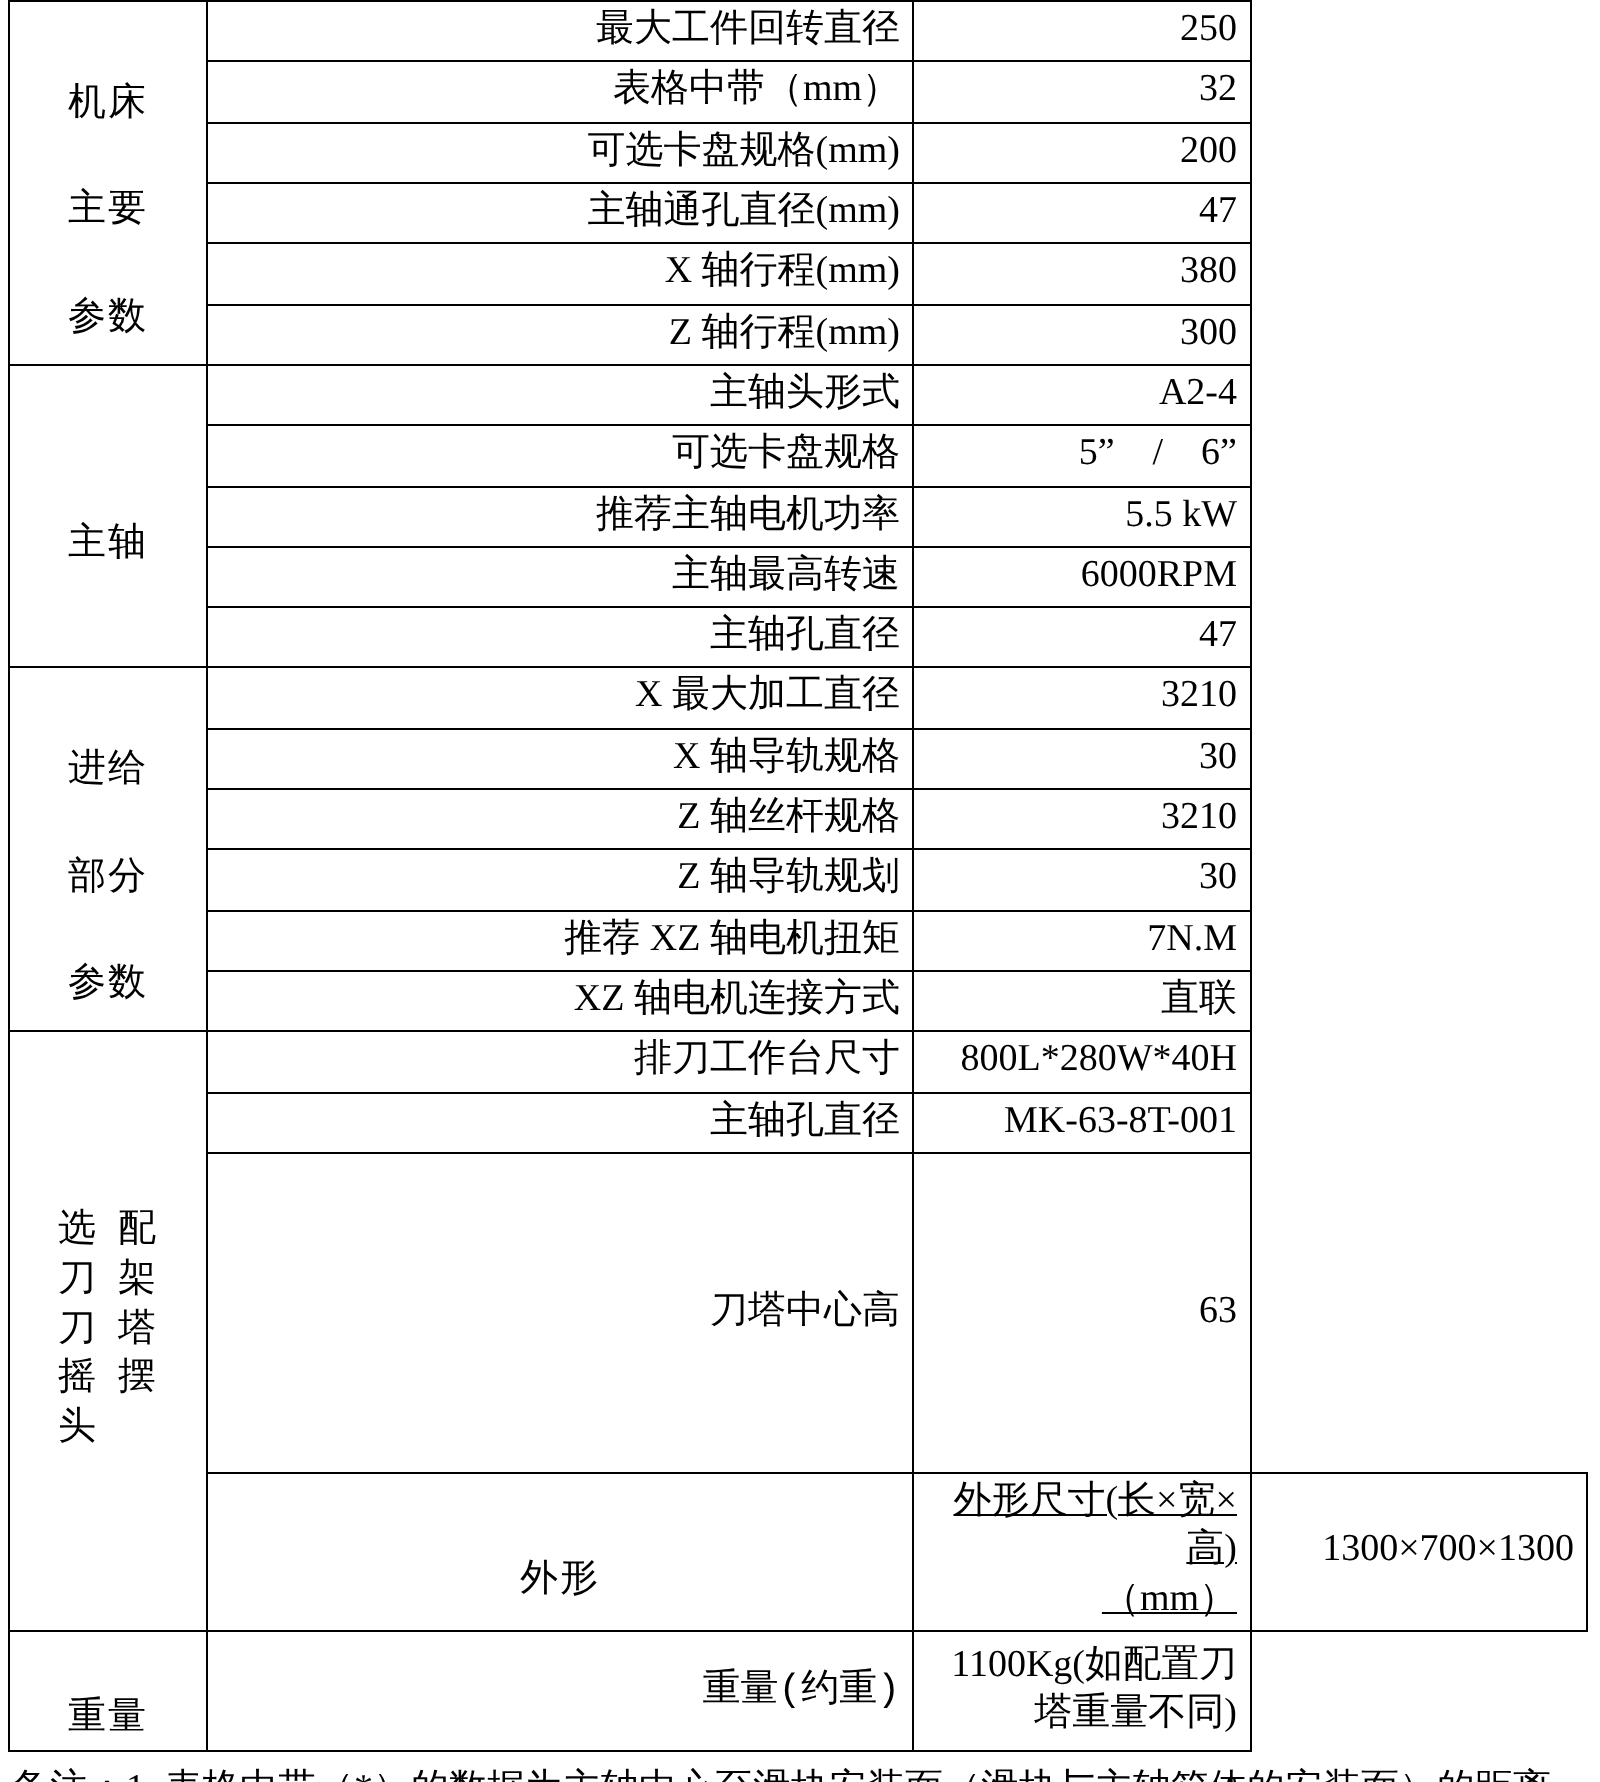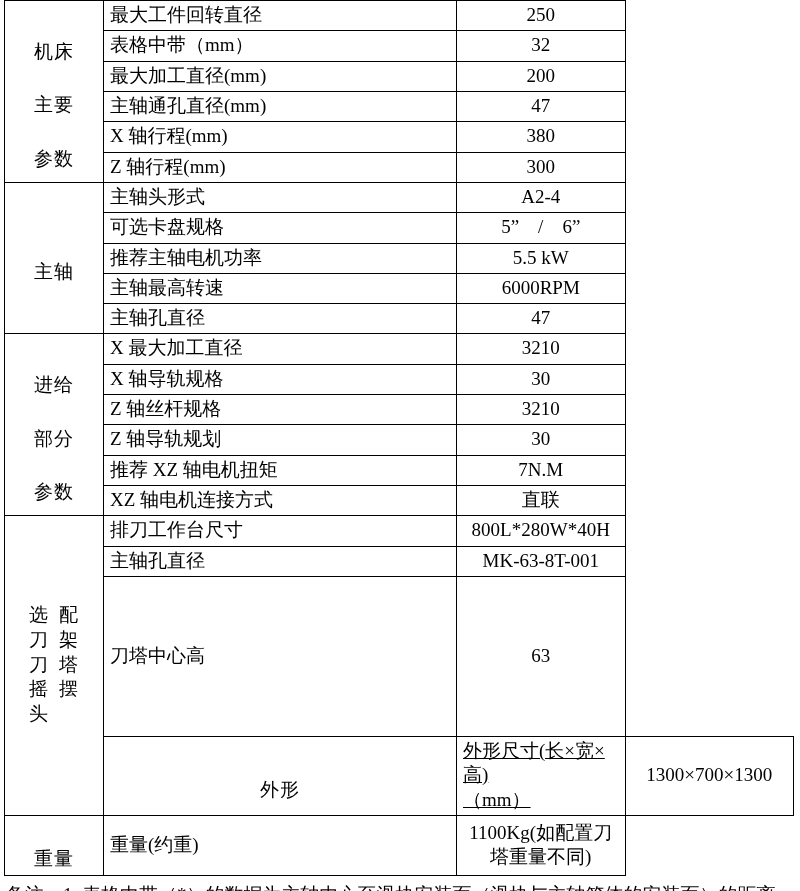--- a/index.html
+++ b/index.html
@@ -32,24 +32,24 @@
     vertical-align: middle;
     font-family: "Liberation Serif", "DejaVu Serif", serif;
   }
   td.group {
     width: 86px;
     text-align: center;
     letter-spacing: 1px;
   }
   td.name {
     width: 340px;
-    text-align: left;
+    text-align: right;
   }
   td.value {
-    text-align: center;
+    text-align: right;
   }
   .group-stack {
     display: block;
     line-height: 1.34;
     margin-top: 28px;
   }
   .group-vert {
     display: block;
     line-height: 1.3;
   }
@@ -86,21 +86,21 @@
           <span class="group-stack">参数</span>
         </td>
         <td class="name">最大工件回转直径</td>
         <td class="value">250</td>
       </tr>
       <tr>
         <td class="name">表格中带（mm）</td>
         <td class="value">32</td>
       </tr>
       <tr>
-        <td class="name">最大加工直径(mm)</td>
+        <td class="name">可选卡盘规格(mm)</td>
         <td class="value">200</td>
       </tr>
       <tr>
         <td class="name">主轴通孔直径(mm)</td>
         <td class="value">47</td>
       </tr>
       <tr>
         <td class="name">X 轴行程(mm)</td>
         <td class="value">380</td>
       </tr>
@@ -199,20 +199,20 @@
         </td>
         <td class="name" style="height:54px;white-space:pre-line;text-decoration:underline;">外形尺寸(长×宽×高)
 （mm）</td>
         <td class="value">1300×700×1300</td>
       </tr>
 
       <tr>
         <td class="group">
           <span class="group-stack">重量</span>
         </td>
-        <td class="name" style="height:54px;">重量(约重)</td>
+        <td class="name" style="height:54px;font-family:Liberation Mono, monospace;">重量(约重)</td>
         <td class="value">1100Kg(如配置刀塔重量不同)</td>
       </tr>
     </tbody>
   </table>
 
   <div class="note">备注：1. 表格中带（*）的数据为主轴中心至滑块安装面（滑块与主轴箱体的安装面）的距离。</div>
 </div>
 
 </body></html>

